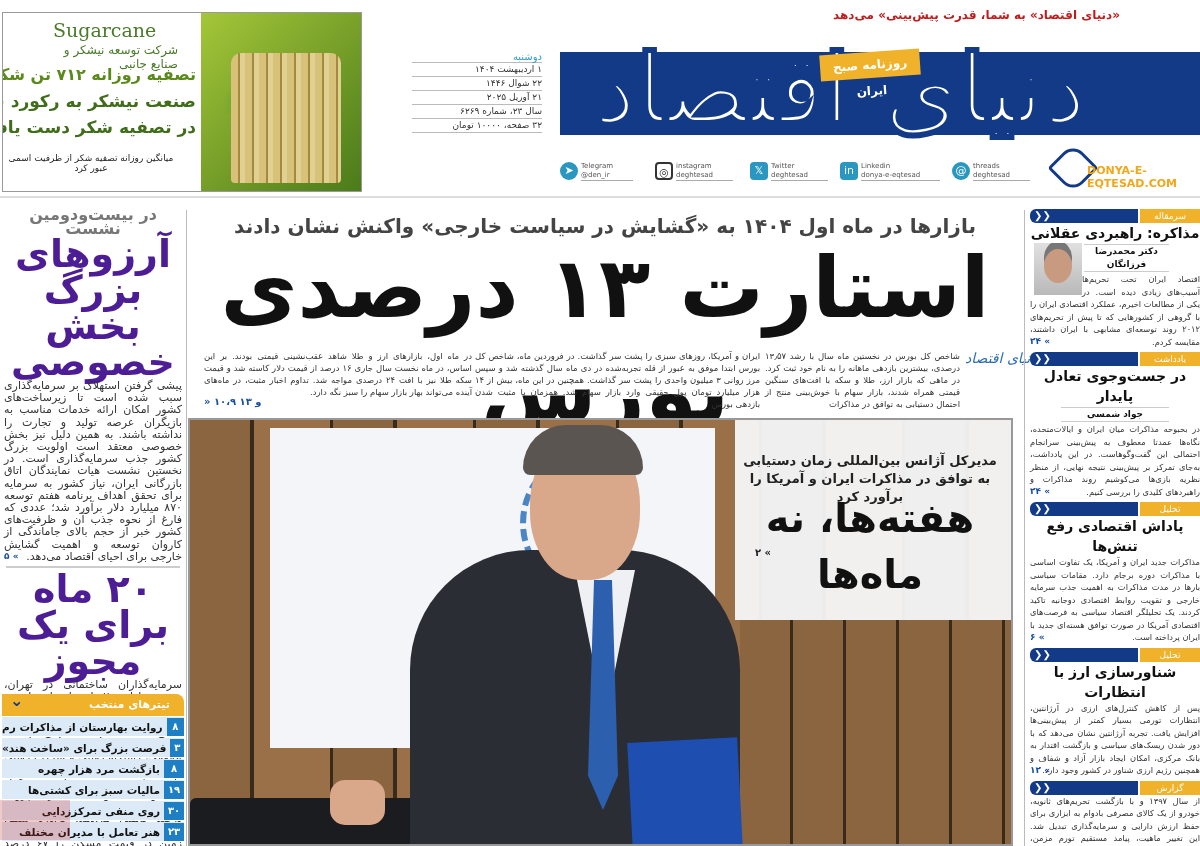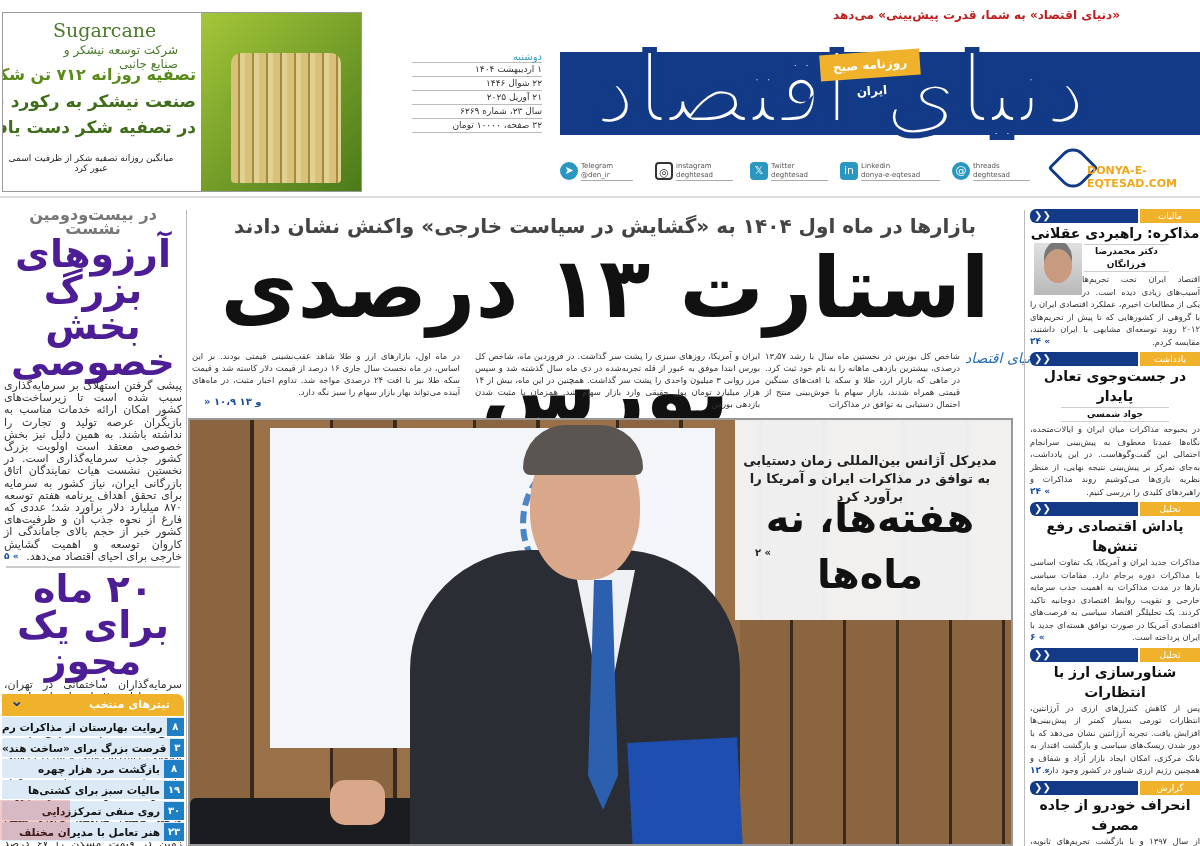--- a/index.html
+++ b/index.html
@@ -140,21 +140,21 @@
 </div>
 <div class="abs site-d"></div>
 <div class="abs site">DONYA-E-EQTESAD.COM</div>
 <div class="abs hr"></div>
 
 <div class="abs kicker">بازارها در ماه اول ۱۴۰۴ به «گشایش در سیاست خارجی» واکنش نشان دادند</div>
 <div class="abs headline">استارت ۱۳ درصدی بورس</div>
 <div class="abs lead-logo">دنیای اقتصاد</div>
 <div class="abs lead" style="left:765px;width:195px">شاخص کل بورس در نخستین ماه سال با رشد ۱۳٫۵۷ درصدی، بیشترین بازدهی ماهانه را به نام خود ثبت کرد. در ماهی که بازار ارز، طلا و سکه با افت‌های سنگین قیمتی همراه شدند، بازار سهام با خوش‌بینی منتج از احتمال دستیابی به توافق در مذاکرات</div>
 <div class="abs lead" style="left:475px;width:285px">ایران و آمریکا، روزهای سبزی را پشت سر گذاشت. در فروردین ماه، شاخص کل بورس ابتدا موفق به عبور از قله تجربه‌شده در دی ماه سال گذشته شد و سپس مرز روانی ۳ میلیون واحدی را پشت سر گذاشت. همچنین در این ماه، بیش از ۱۴ هزار میلیارد تومان پول حقیقی وارد بازار سهام شد. همزمان با مثبت شدن بازدهی بورس</div>
-<div class="abs lead" style="left:192px;width:268px">در ماه اول، بازارهای ارز و طلا شاهد عقب‌نشینی قیمتی بودند. بر این اساس، در ماه نخست سال جاری ۱۶ درصد از قیمت دلار کاسته شد و قیمت سکه طلا نیز با افت ۲۴ درصدی مواجه شد. تداوم اخبار مثبت، در ماه‌های آینده می‌تواند بهار بازار سهام را سبز نگه دارد.</div>
+<div class="abs lead" style="left:204px;width:268px">در ماه اول، بازارهای ارز و طلا شاهد عقب‌نشینی قیمتی بودند. بر این اساس، در ماه نخست سال جاری ۱۶ درصد از قیمت دلار کاسته شد و قیمت سکه طلا نیز با افت ۲۴ درصدی مواجه شد. تداوم اخبار مثبت، در ماه‌های آینده می‌تواند بهار بازار سهام را سبز نگه دارد.</div>
 <div class="abs ref" style="left:204px;top:396px;font-size:10px">» ۱۰،۹ و ۱۳</div>
 
 <div class="abs photo">
   <div class="wall"></div>
   <div class="screen">
     <div class="logo-un"></div>
     <div class="atom"></div>
     <div class="iaea-i"></div>
     <div class="iaea-txt">International</div>
     <div class="atoms">Atoms</div>
@@ -170,21 +170,21 @@
   <div class="folder"></div>
   <div class="hand"></div>
 </div>
 <div class="abs sub-kicker">مدیرکل آژانس بین‌المللی زمان دستیابی به توافق در مذاکرات ایران و آمریکا را برآورد کرد</div>
 <div class="abs sub-head">هفته‌ها، نه ماه‌ها</div>
 <div class="abs sub-ref">» ۲</div>
 
 <div class="abs vsep" style="left:1024px;top:210px;height:636px"></div>
 <div class="abs rcol">
   <div class="sec">
-      <span class="tab">مالیات</span>
+      <span class="tab">سرمقاله</span>
       <span class="line"></span>
       <span class="chev">❮❮</span>
     </div>
   <div class="rtitle">مذاکره: راهبردی عقلانی</div>
   <div class="portrait"></div>
   <div class="rauthor" style="margin-left:54px">دکتر محمدرضا فرزانگان</div>
   <div class="rbody">اقتصاد ایران تحت تحریم‌ها آسیب‌های زیادی دیده است. در یکی از مطالعات اخیرم، عملکرد اقتصادی ایران را با گروهی از کشورهایی که تا پیش از تحریم‌های ۲۰۱۲ روند توسعه‌ای مشابهی با ایران داشتند، مقایسه کردم.</div>
   <div class="rref">» ۲۴</div>
 
   <div class="sec">
@@ -213,21 +213,20 @@
     </div>
   <div class="rtitle">شناورسازی ارز با انتظارات</div>
   <div class="rbody">پس از کاهش کنترل‌های ارزی در آرژانتین، انتظارات تورمی بسیار کمتر از پیش‌بینی‌ها افزایش یافت. تجربه آرژانتین نشان می‌دهد که با دور شدن ریسک‌های سیاسی و بازگشت اقتدار به بانک مرکزی، امکان ایجاد بازار آزاد و شفاف و همچنین رژیم ارزی شناور در کشور وجود دارد.</div>
   <div class="rref">» ۱۲</div>
 
   <div class="sec">
       <span class="tab">گزارش</span>
       <span class="line"></span>
       <span class="chev">❮❮</span>
     </div>
-  <div class="rtitle">انحراف خودرو از جاده مصرف</div>
   <div class="rbody">از سال ۱۳۹۷ و با بازگشت تحریم‌های ثانویه، خودرو از یک کالای مصرفی بادوام به ابزاری برای حفظ ارزش دارایی و سرمایه‌گذاری تبدیل شد. این تغییر ماهیت، پیامد مستقیم تورم مزمن، جهش ارزی و نبود گزینه‌های مطمئن برای حفظ سرمایه در اقتصاد ایران بوده است. «دنیای اقتصاد» روند تغییر ماهیت خودرو را در ۷ سال</div>
 </div>
 
 <div class="abs vsep" style="left:186px;top:210px;height:636px"></div>
 <div class="abs lcol">
   <div class="lkicker">در بیست‌ودومین نشست</div>
   <div class="lhead">آرزوهای بزرگ بخش خصوصی</div>
   <div class="lbody">پیشی گرفتن استهلاک بر سرمایه‌گذاری سبب شده است تا زیرساخت‌های کشور امکان ارائه خدمات مناسب به بازیگران عرصه تولید و تجارت را نداشته باشند. به همین دلیل نیز بخش خصوصی معتقد است اولویت بزرگ کشور جذب سرمایه‌گذاری است. در نخستین نشست هیات نمایندگان اتاق بازرگانی ایران، نیاز کشور به سرمایه برای تحقق اهداف برنامه هفتم توسعه ۸۷۰ میلیارد دلار برآورد شد؛ عددی که فارغ از نحوه جذب آن و ظرفیت‌های کشور خبر از حجم بالای جاماندگی از کاروان توسعه و اهمیت گشایش خارجی برای احیای اقتصاد می‌دهد.</div>
   <div class="lref">» ۵</div>
   <div class="ldiv"></div>

